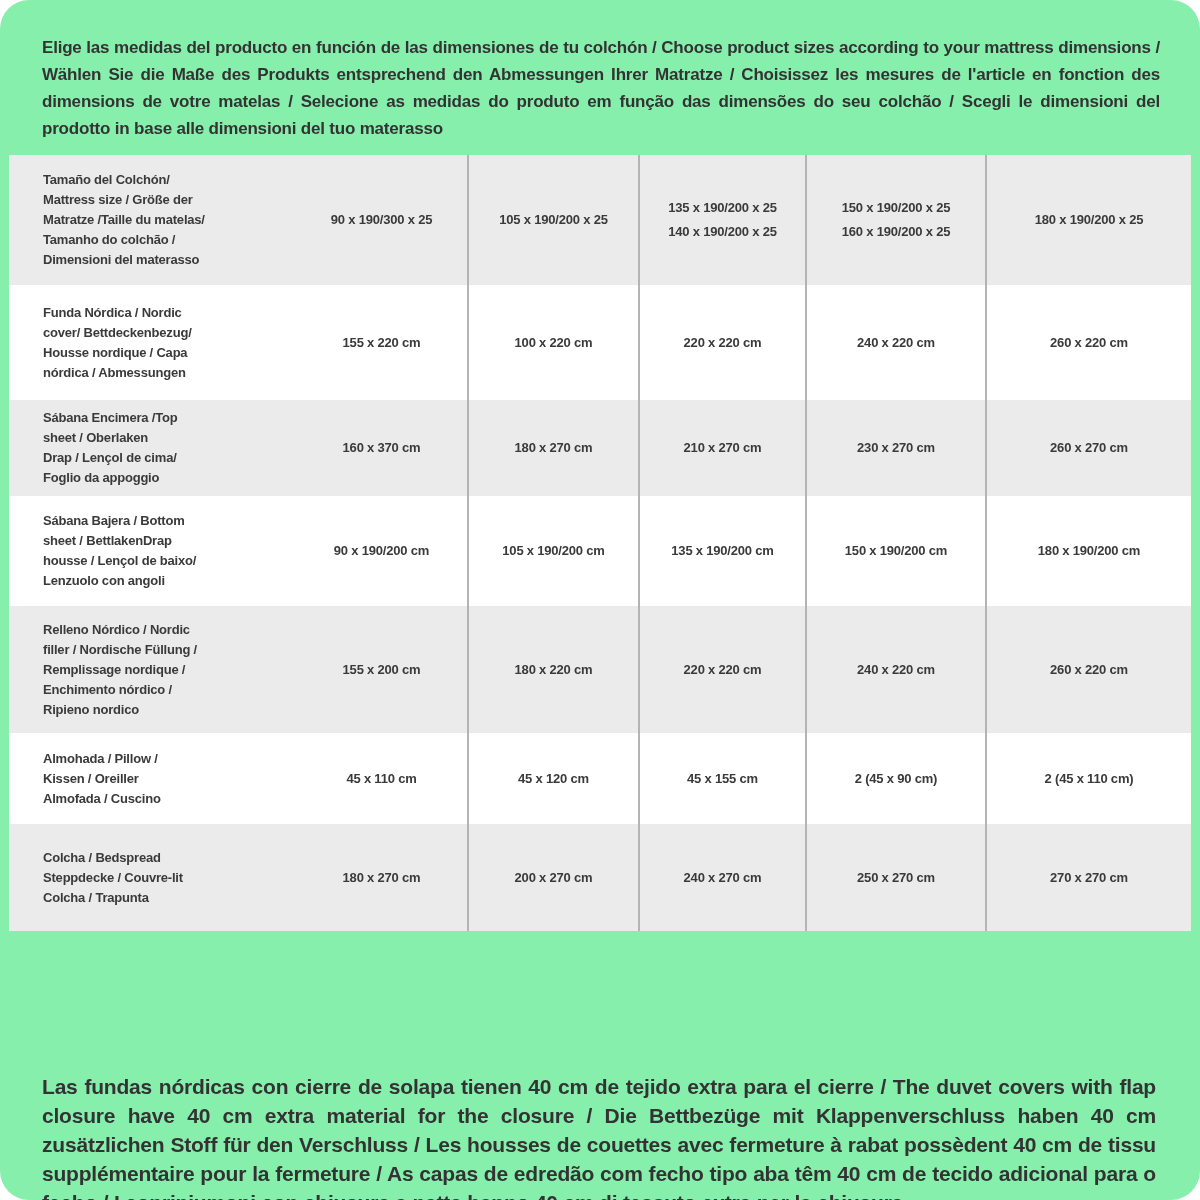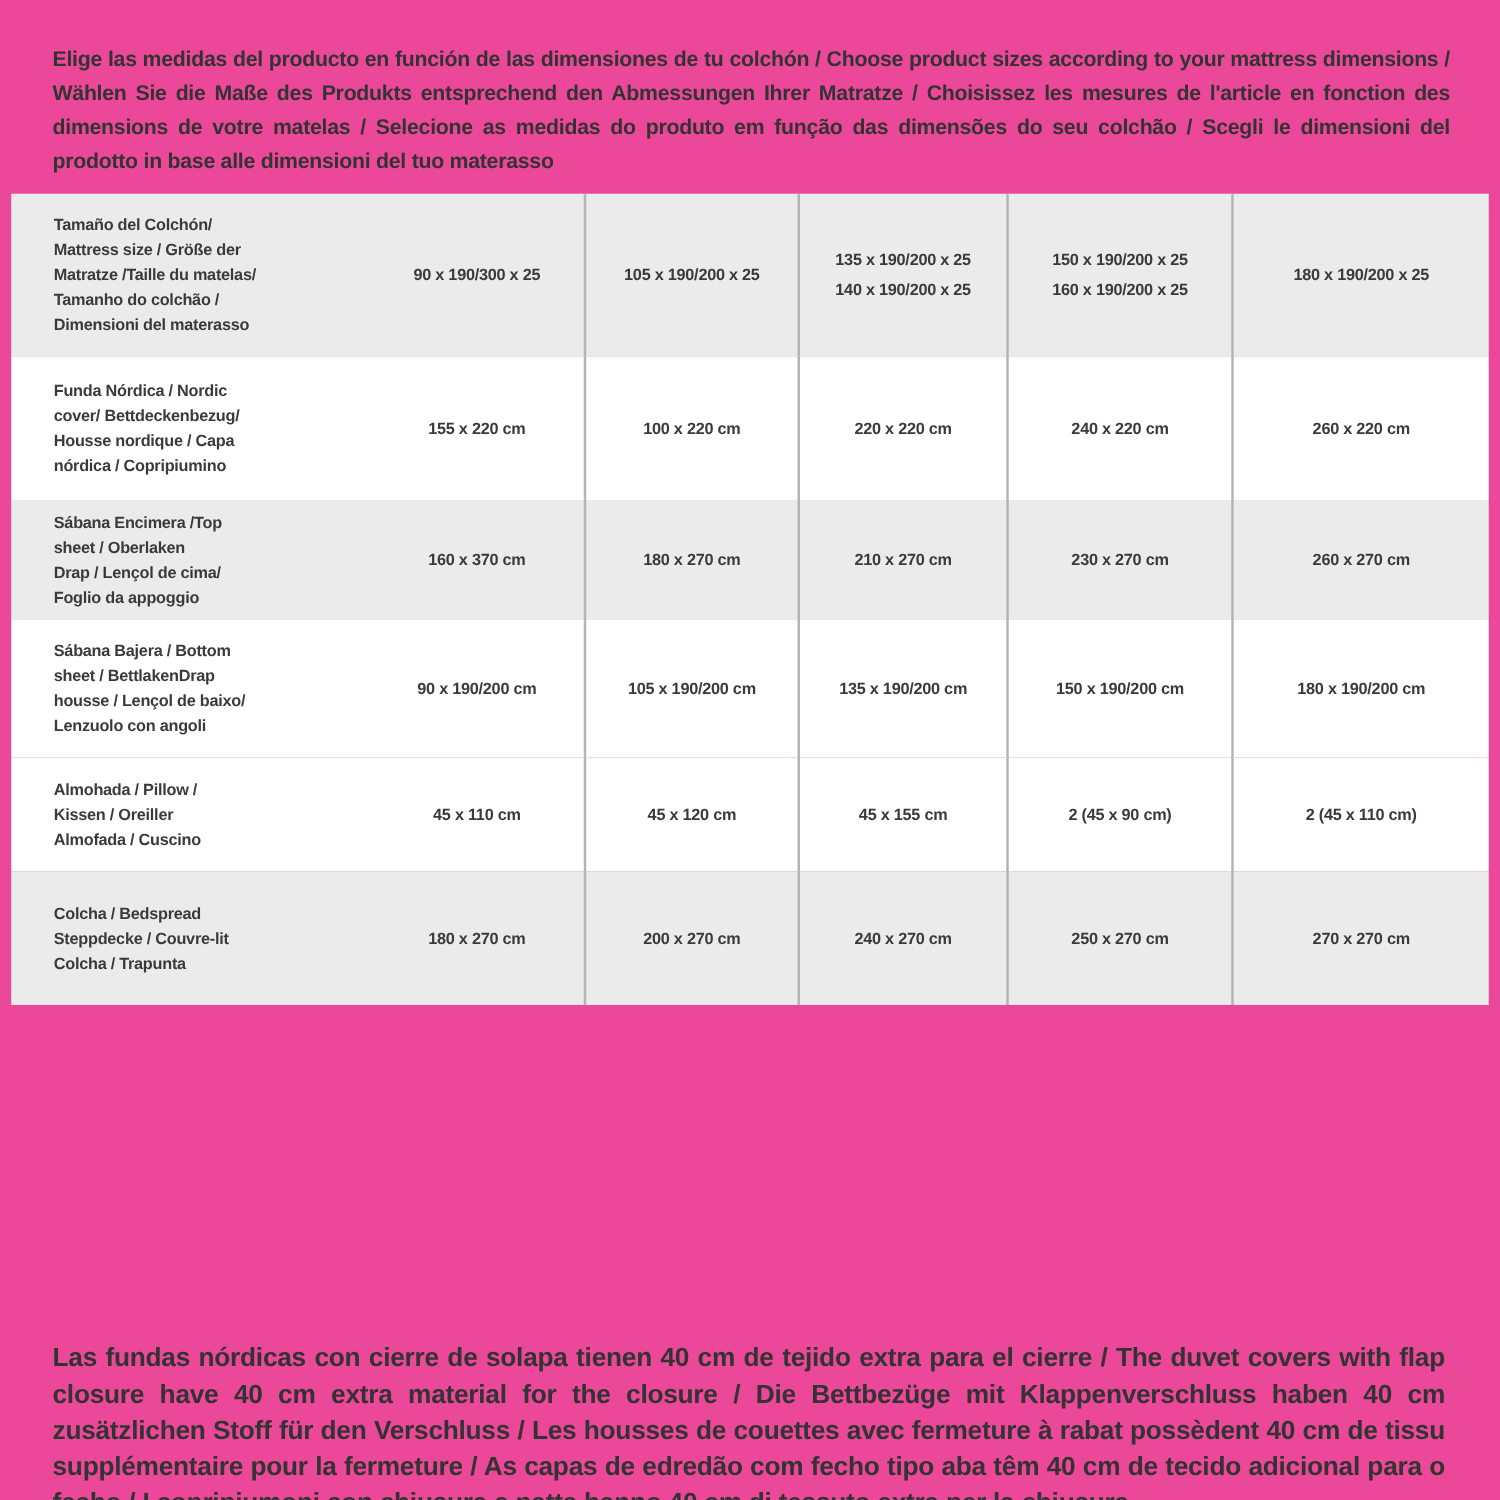--- a/index.html
+++ b/index.html
@@ -4,25 +4,26 @@
 <style>
   html, body {
     margin: 0;
     padding: 0;
     background: #ffffff;
   }
   .page {
     position: relative;
     width: 1200px;
     height: 1200px;
-    background: #ec4899;
+    background: #86efac;
     font-family: "Liberation Sans", sans-serif;
     color: #3a3a3a;
     box-sizing: border-box;
     overflow: hidden;
+    border-radius: 29px;
   }
   .intro {
     margin: 0;
     padding: 34px 40px 0 42px;
     font-size: 17px;
     font-weight: bold;
     line-height: 27px;
     letter-spacing: -0.2px;
     text-align: justify;
     color: #333333;
@@ -111,21 +112,21 @@
 140 x 190/200 x 25</td>
         <td class="val">150 x 190/200 x 25
 160 x 190/200 x 25</td>
         <td class="val">180 x 190/200 x 25</td>
       </tr>
 
       <tr class="white r-funda">
         <td class="label">Funda Nórdica /  Nordic
 cover/ Bettdeckenbezug/
 Housse nordique  / Capa
-nórdica / Copripiumino</td>
+nórdica / Abmessungen</td>
         <td class="val">155 x 220 cm</td>
         <td class="val">100 x 220 cm</td>
         <td class="val">220 x 220 cm</td>
         <td class="val">240 x 220 cm</td>
         <td class="val">260 x 220 cm</td>
       </tr>
 
       <tr class="gray r-encimera">
         <td class="label">Sábana Encimera /Top
 sheet / Oberlaken
@@ -143,20 +144,32 @@
 sheet / BettlakenDrap
 housse / Lençol de baixo/
 Lenzuolo con angoli</td>
         <td class="val">90 x 190/200 cm</td>
         <td class="val">105 x 190/200 cm</td>
         <td class="val">135 x 190/200 cm</td>
         <td class="val">150 x 190/200 cm</td>
         <td class="val">180 x 190/200 cm</td>
       </tr>
 
+      <tr class="gray r-relleno">
+        <td class="label">Relleno Nórdico / Nordic
+filler / Nordische Füllung /
+Remplissage nordique /
+Enchimento nórdico /
+Ripieno nordico</td>
+        <td class="val">155 x 200 cm</td>
+        <td class="val">180 x 220 cm</td>
+        <td class="val">220 x 220 cm</td>
+        <td class="val">240 x 220 cm</td>
+        <td class="val">260 x 220 cm</td>
+      </tr>
 
       <tr class="white r-almohada">
         <td class="label">Almohada  / Pillow /
 Kissen / Oreiller
 Almofada / Cuscino</td>
         <td class="val">45 x 110 cm</td>
         <td class="val">45 x 120 cm</td>
         <td class="val">45 x 155 cm</td>
         <td class="val">2 (45 x 90 cm)</td>
         <td class="val">2 (45 x 110 cm)</td>

